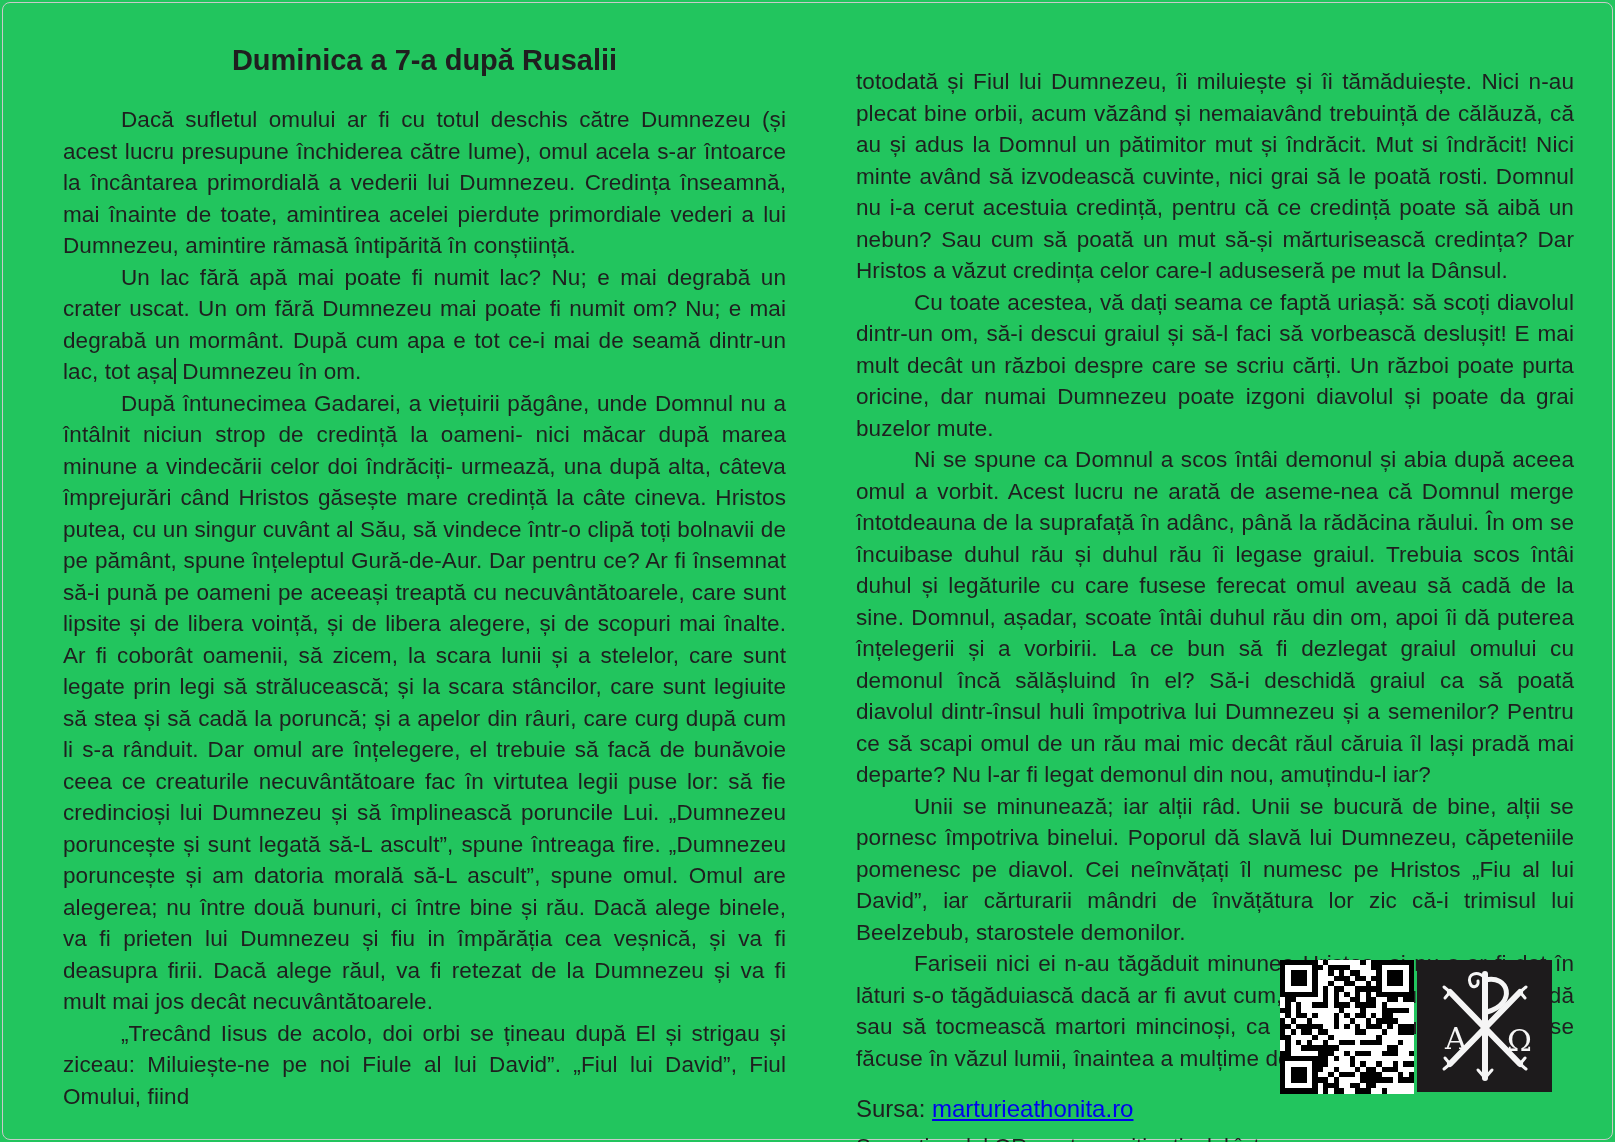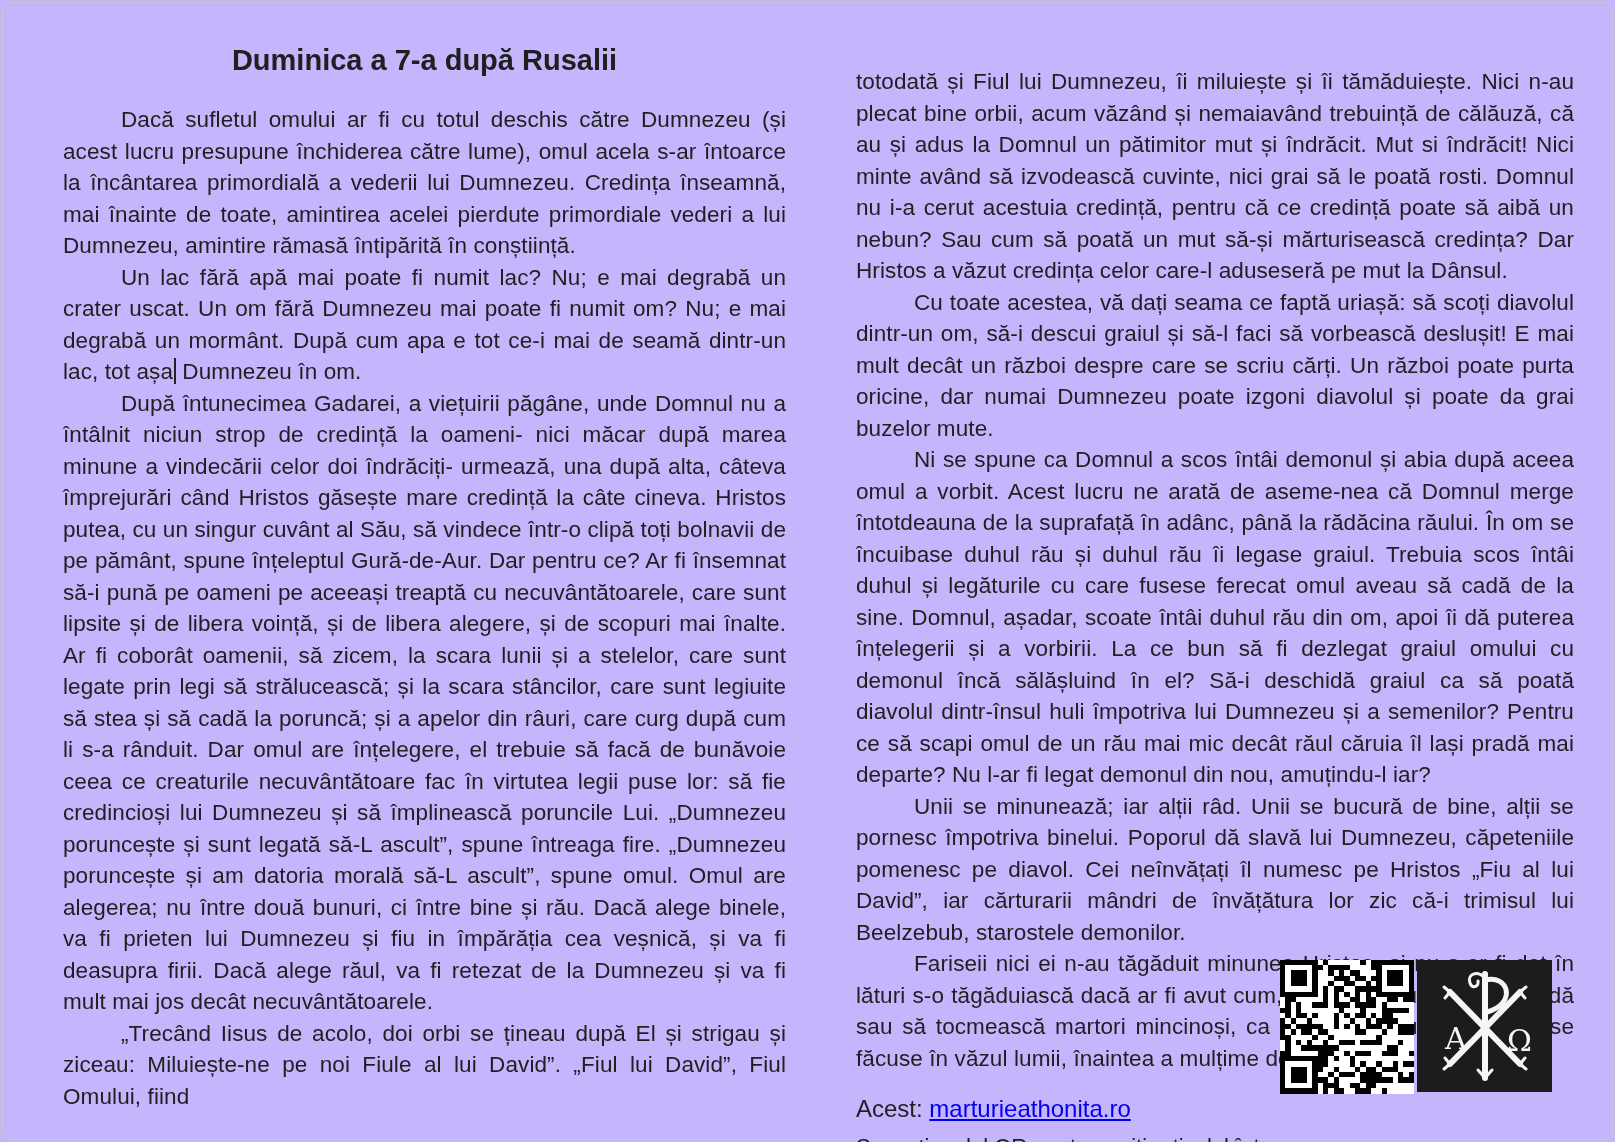--- a/index.html
+++ b/index.html
@@ -1,17 +1,17 @@
 <!DOCTYPE html>
 <html lang="ro"><head>
 <meta charset="utf-8">
 <style>
   html,body{margin:0;padding:0;background:#ffffff;}
   .page{
-    position:relative;width:1615px;height:1142px;background:#c4b5fd;
+    position:relative;width:1615px;height:1142px;background:#22c55e;
     font-family:"Liberation Sans","DejaVu Sans",sans-serif;color:#1f1f1f;overflow:hidden;
   }
   .page-border{
     position:absolute;left:2px;top:2px;right:2px;bottom:2px;
     border:1px solid #c9c9c9;border-radius:8px;pointer-events:none;
   }
   .col{position:absolute;}
   .col-left{left:63px;top:40px;width:723px;}
   .col-right{left:856px;top:26px;width:718px;}
   .doc-title{
@@ -57,21 +57,21 @@
   </div>
 
   <div class="col col-right">
     <p class="body-par no-indent">totodată și Fiul lui Dumnezeu, îi miluiește și îi tămăduiește. Nici n-au plecat bine orbii, acum văzând și nemaiavând trebuință de călăuză, că au și adus la Domnul un pătimitor mut și îndrăcit. Mut si îndrăcit! Nici minte având să izvodească cuvinte, nici grai să le poată rosti. Domnul nu i-a cerut acestuia credință, pentru că ce credință poate să aibă un nebun? Sau cum să poată un mut să-și mărturisească credința? Dar Hristos a văzut credința celor care-l aduseseră pe mut la Dânsul.</p>
     <p class="body-par">Cu toate acestea, vă dați seama ce faptă uriașă: să scoți diavolul dintr-un om, să-i descui graiul și să-l faci să vorbească deslușit! E mai mult decât un război despre care se scriu cărți. Un război poate purta oricine, dar numai Dumnezeu poate izgoni diavolul și poate da grai buzelor mute.</p>
     <p class="body-par">Ni se spune ca Domnul a scos întâi demonul și abia după aceea omul a vorbit. Acest lucru ne arată de aseme-nea că Domnul merge întotdeauna de la suprafață în adânc, până la rădăcina răului. În om se încuibase duhul rău și duhul rău îi legase graiul. Trebuia scos întâi duhul și legăturile cu care fusese ferecat omul aveau să cadă de la sine. Domnul, așadar, scoate întâi duhul rău din om, apoi îi dă puterea înțelegerii și a vorbirii. La ce bun să fi dezlegat graiul omului cu demonul încă sălășluind în el? Să-i deschidă graiul ca să poată diavolul dintr-însul huli împotriva lui Dumnezeu și a semenilor? Pentru ce să scapi omul de un rău mai mic decât răul căruia îl lași pradă mai departe? Nu l-ar fi legat demonul din nou, amuțindu-l iar?</p>
     <p class="body-par">Unii se minunează; iar alții râd. Unii se bucură de bine, alții se pornesc împotriva binelui. Poporul dă slavă lui Dumnezeu, căpeteniile pomenesc pe diavol. Cei neînvățați îl numesc pe Hristos „Fiu al lui David”, iar cărturarii mândri de învățătura lor zic că-i trimisul lui Beelzebub, starostele demonilor.</p>
     <p class="body-par">Fariseii nici ei n-au tăgăduit minunea Hristos- și nu s-ar fi dat în lături s-o tăgăduiască dacă ar fi avut cum, dacă ar fi putut s-o ascundă sau să tocmească martori mincinoși, ca la Înviere- numai că totul se făcuse în văzul lumii, înaintea a mulțime de norod. (...)</p>
 
     <div class="footer-block">
-      <p class="source-line"><span>Acest: </span><a href="#" id="source-link" style="color: rgb(0, 0, 238);">marturieathonita.ro</a></p>
+      <p class="source-line"><span>Sursa: </span><a href="#" id="source-link" style="color: rgb(0, 0, 238);">marturieathonita.ro</a></p>
       <p class="qr-caption-line">Scanați codul QR pentru a citi articolul întreg:</p>
     </div>
   </div>
 
   <div class="qr-box" id="qr-box">
       <svg viewBox="0 0 25 25" shape-rendering="crispEdges" xmlns="http://www.w3.org/2000/svg">
         <rect width="25" height="25" fill="#ffffff"></rect>
         <g fill="#000000">
           <rect x="0" y="0" width="1" height="1"></rect>
           <rect x="1" y="0" width="1" height="1"></rect>

